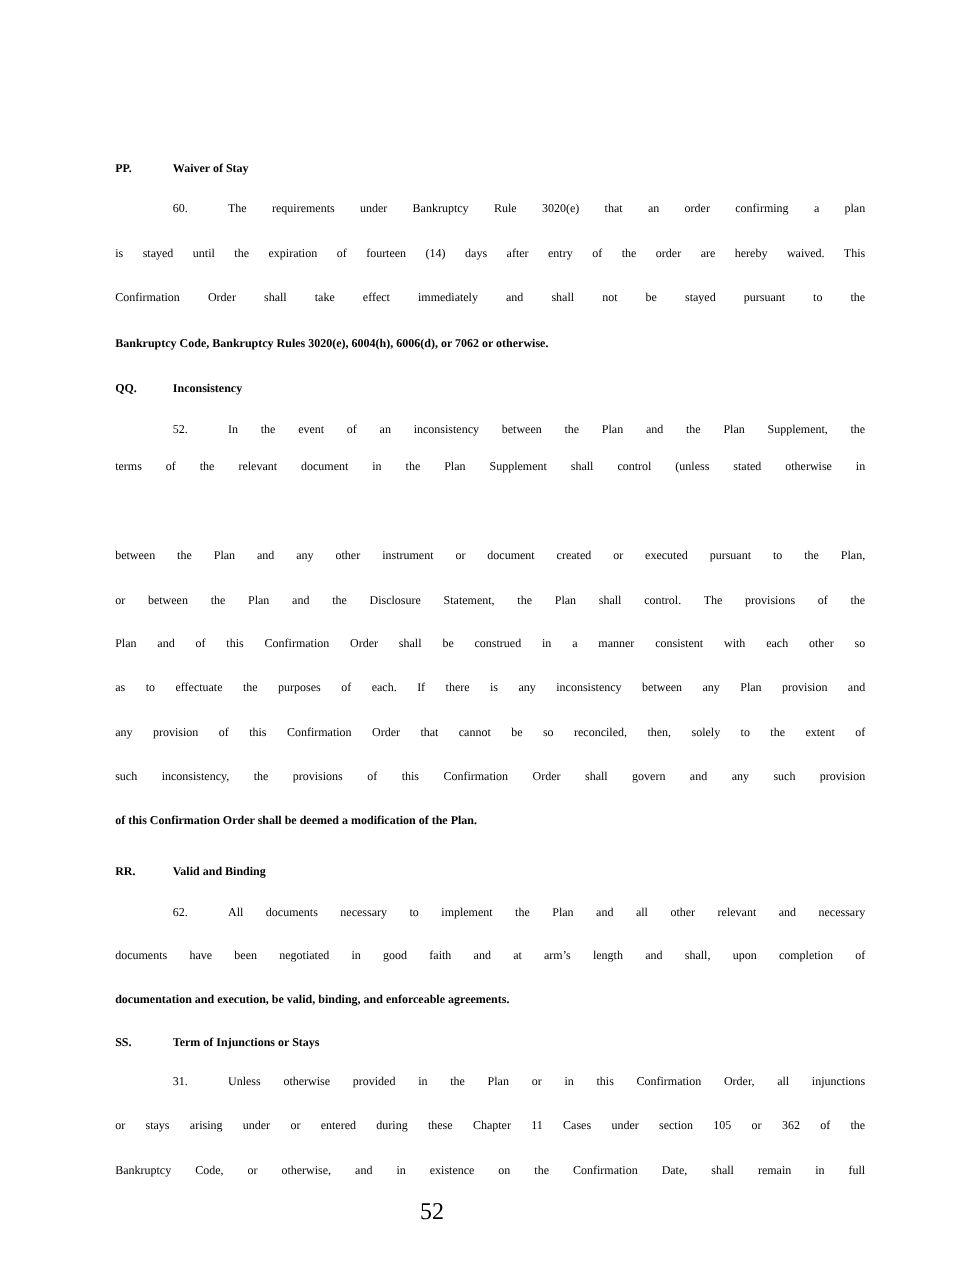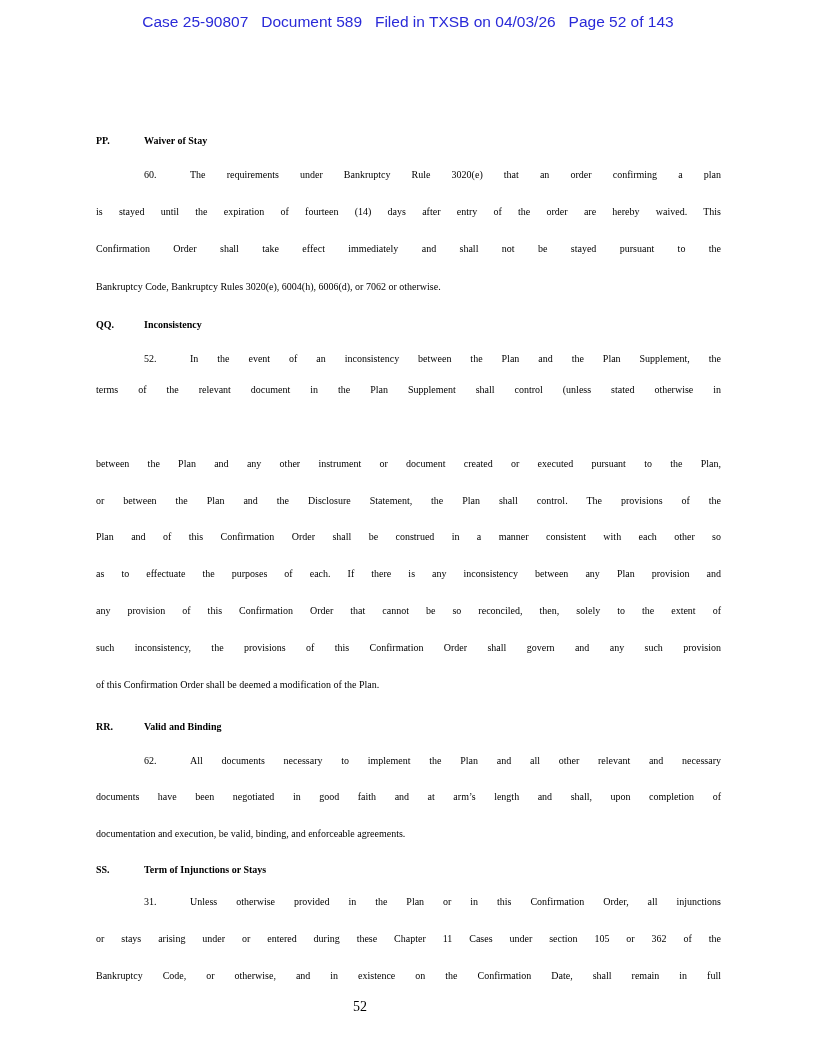--- a/index.html
+++ b/index.html
@@ -37,20 +37,21 @@
       white-space: nowrap;
       margin-top: 36px;
     }
     .justify {
       text-align: justify;
       text-align-last: justify;
     }
     .last {
       text-align: right;
       text-align-last: left;
+      font-weight: bold;
     }
     .heading {
       font-weight: bold;
     }
     .heading .sec-id {
       display: inline-block;
       width: 48px;
     }
     .para-first {
       left: 144px;
@@ -59,29 +60,28 @@
     .para-first .pnum {
       display: inline-block;
       width: 46px;
     }
     .page-number {
       position: absolute;
       left: 0;
       width: 720px;
       top: 999px;
       text-align: center;
-      font-size: 14px;
+      font-size: 20px;
     }
   </style>
 </head>
 <body>
 
 <div id="page">
 
-  <div class="header"><span>Case 25-90807</span>   <span>Document 589</span>   <span>Filed in TXSB on 04/03/26</span>   <span>Page 52 of 143</span></div>
 
   <div class="line heading" style="top:96px;">
     <span class="sec-id">PP.</span><span>Waiver of Stay</span>
   </div>
   <div class="line para-first justify" style="top:130px;">
     <span class="pnum">60.</span><span>The requirements under Bankruptcy Rule 3020(e) that an order confirming a plan</span>
   </div>
   <div class="line justify" style="top:167px;">is stayed until the expiration of fourteen (14) days after entry of the order are hereby waived.  This</div>
   <div class="line justify" style="top:204px;">Confirmation Order shall take effect immediately and shall not be stayed pursuant to the</div>
   <div class="line last" style="top:242px;">Bankruptcy Code, Bankruptcy Rules 3020(e), 6004(h), 6006(d), or 7062 or otherwise.</div>

